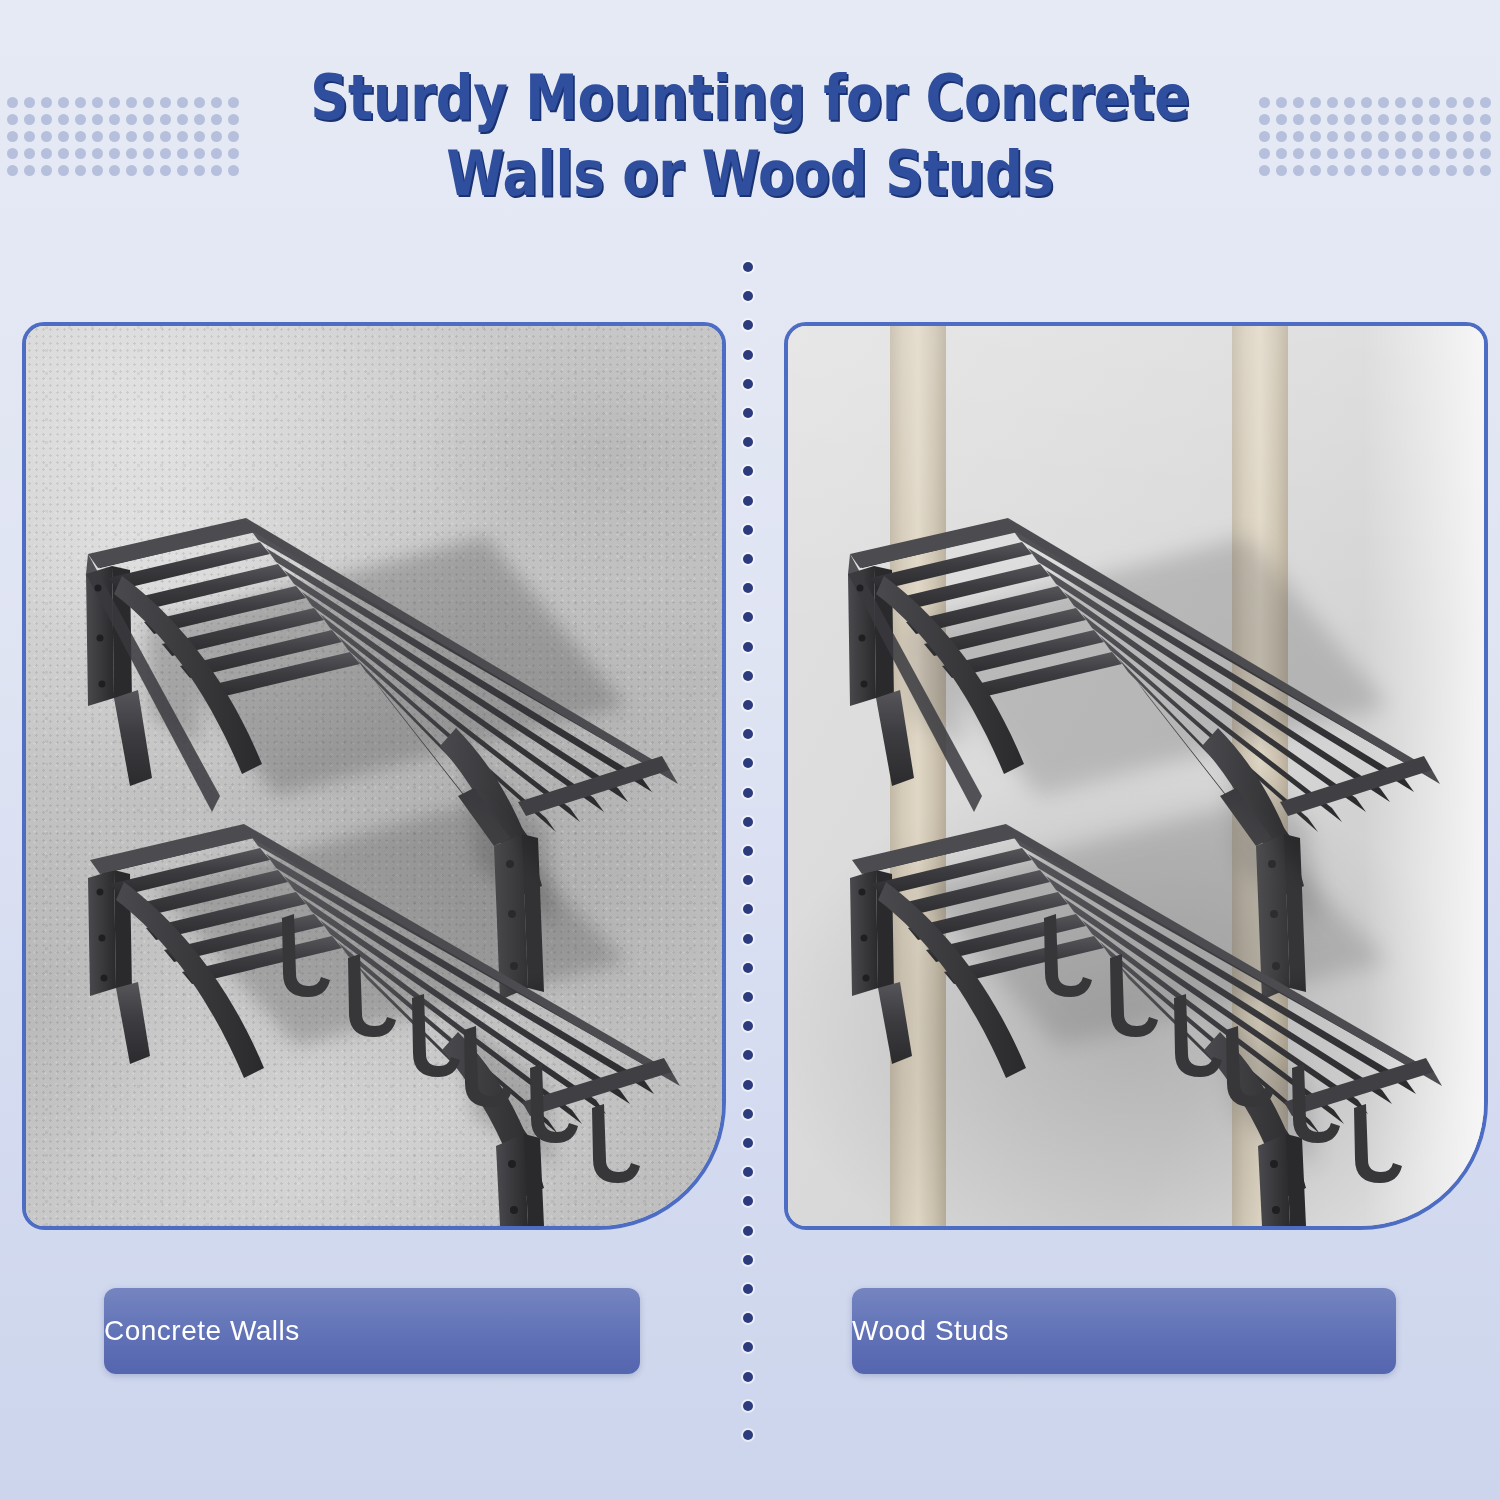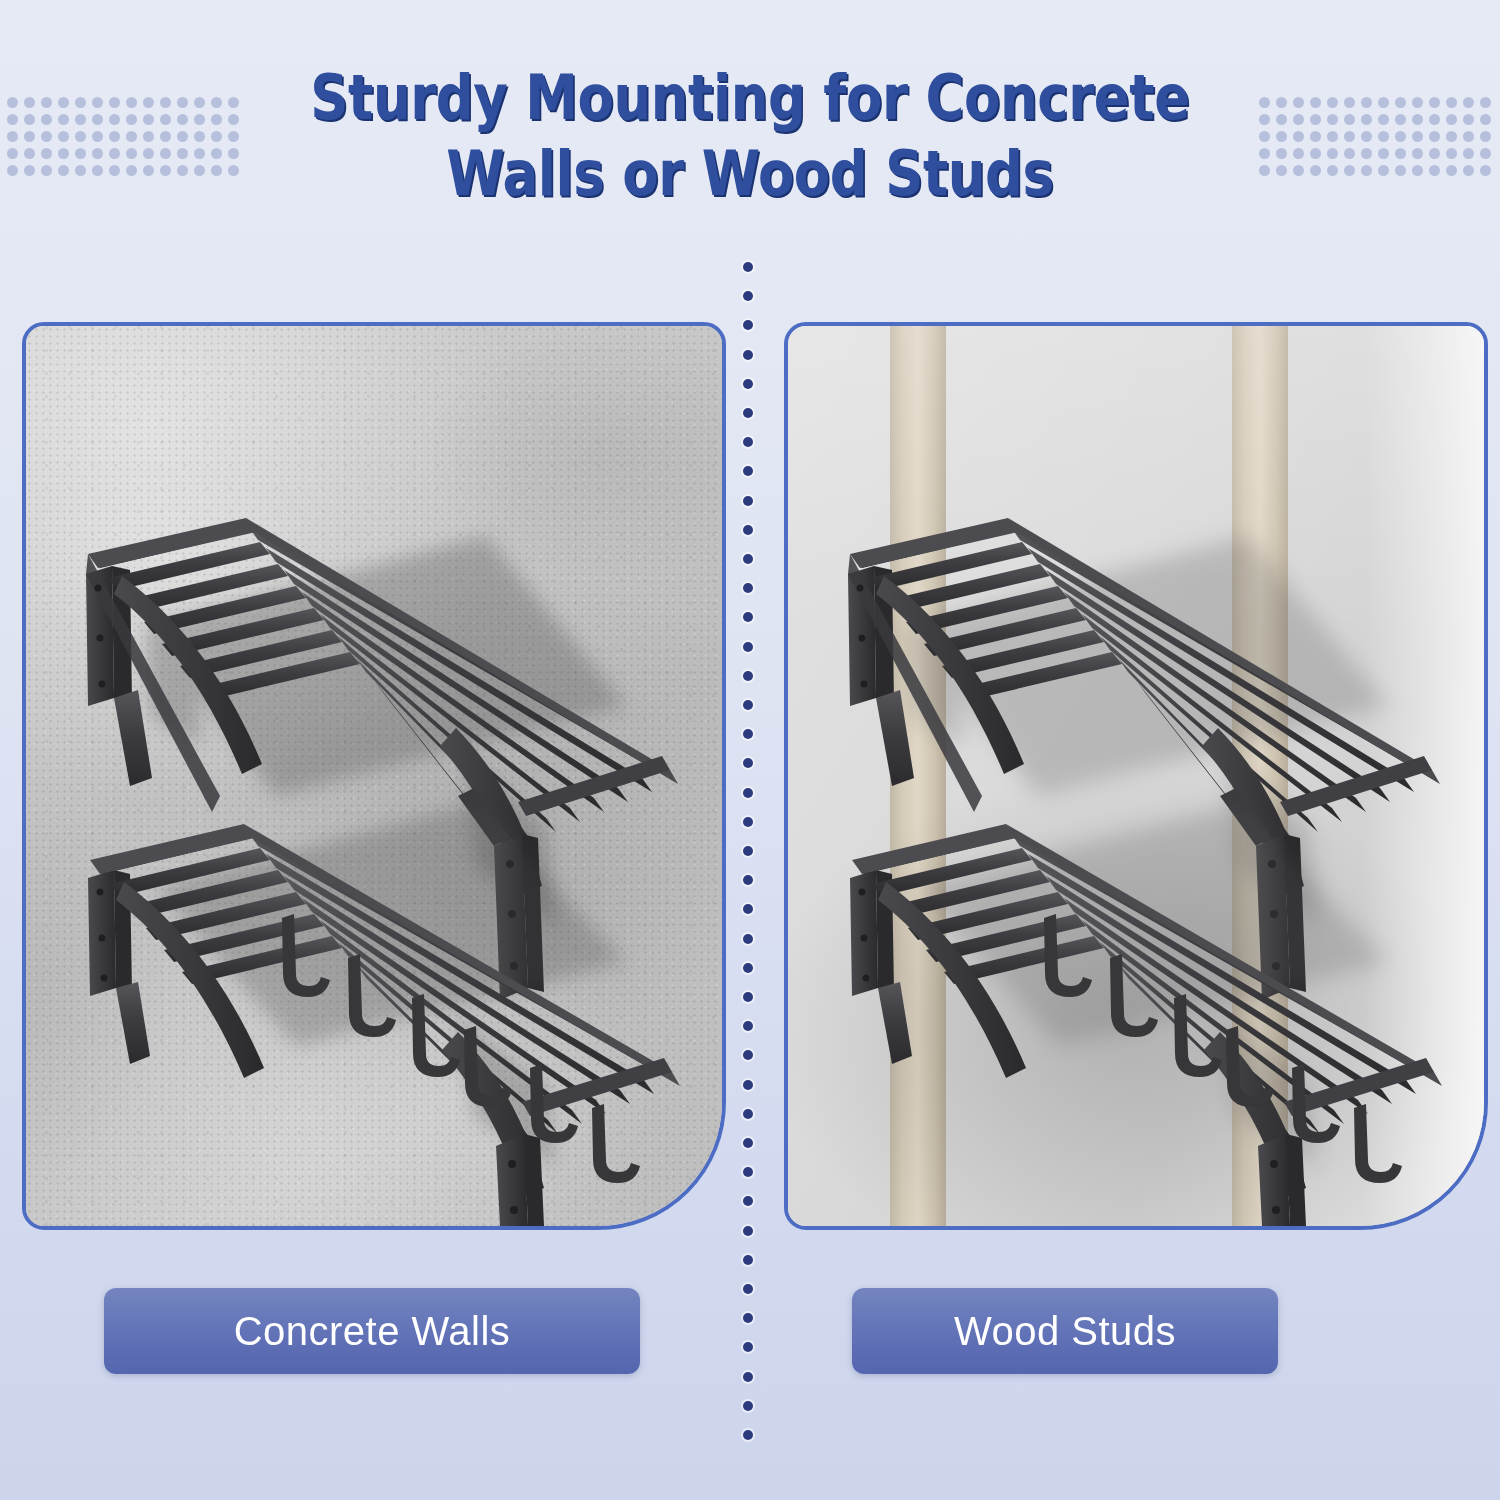--- a/index.html
+++ b/index.html
@@ -134,27 +134,27 @@
   
   .shelf-svg{ position:absolute; left:0; top:0; width:100%; height:100%; }
 
   
   .pill{
     position:absolute;
     height:86px;
     border-radius:12px;
     background:linear-gradient(180deg,#7585c0 0%,#6576b9 42%,#5c6db4 70%,#5566b0 100%);
     box-shadow:0 2px 6px rgba(60,70,120,.25);
-    display:flex; align-items:center; justify-content:center;
+    display:flex; align-items:center; justify-content:flex-start;
     color:#ffffff;
-    font-size:40px;
+    font-size:28px;
     letter-spacing:0.5px;
   }
   #pill-concrete{ left:104px; top:1288px; width:536px; }
-  #pill-wood{     left:852px; top:1288px; width:426px; }
+  #pill-wood{     left:852px; top:1288px; width:544px; }
 </style>
 </head>
 <body>
 
 <div class="dot-grid" id="dots-left">
     <div class="dot" style="background: rgb(182, 192, 220);"></div>
     <div class="dot" style="background: rgb(182, 192, 220);"></div>
     <div class="dot" style="background: rgb(182, 192, 220);"></div>
     <div class="dot" style="background: rgb(182, 192, 220);"></div>
     <div class="dot" style="background: rgb(182, 192, 220);"></div>

